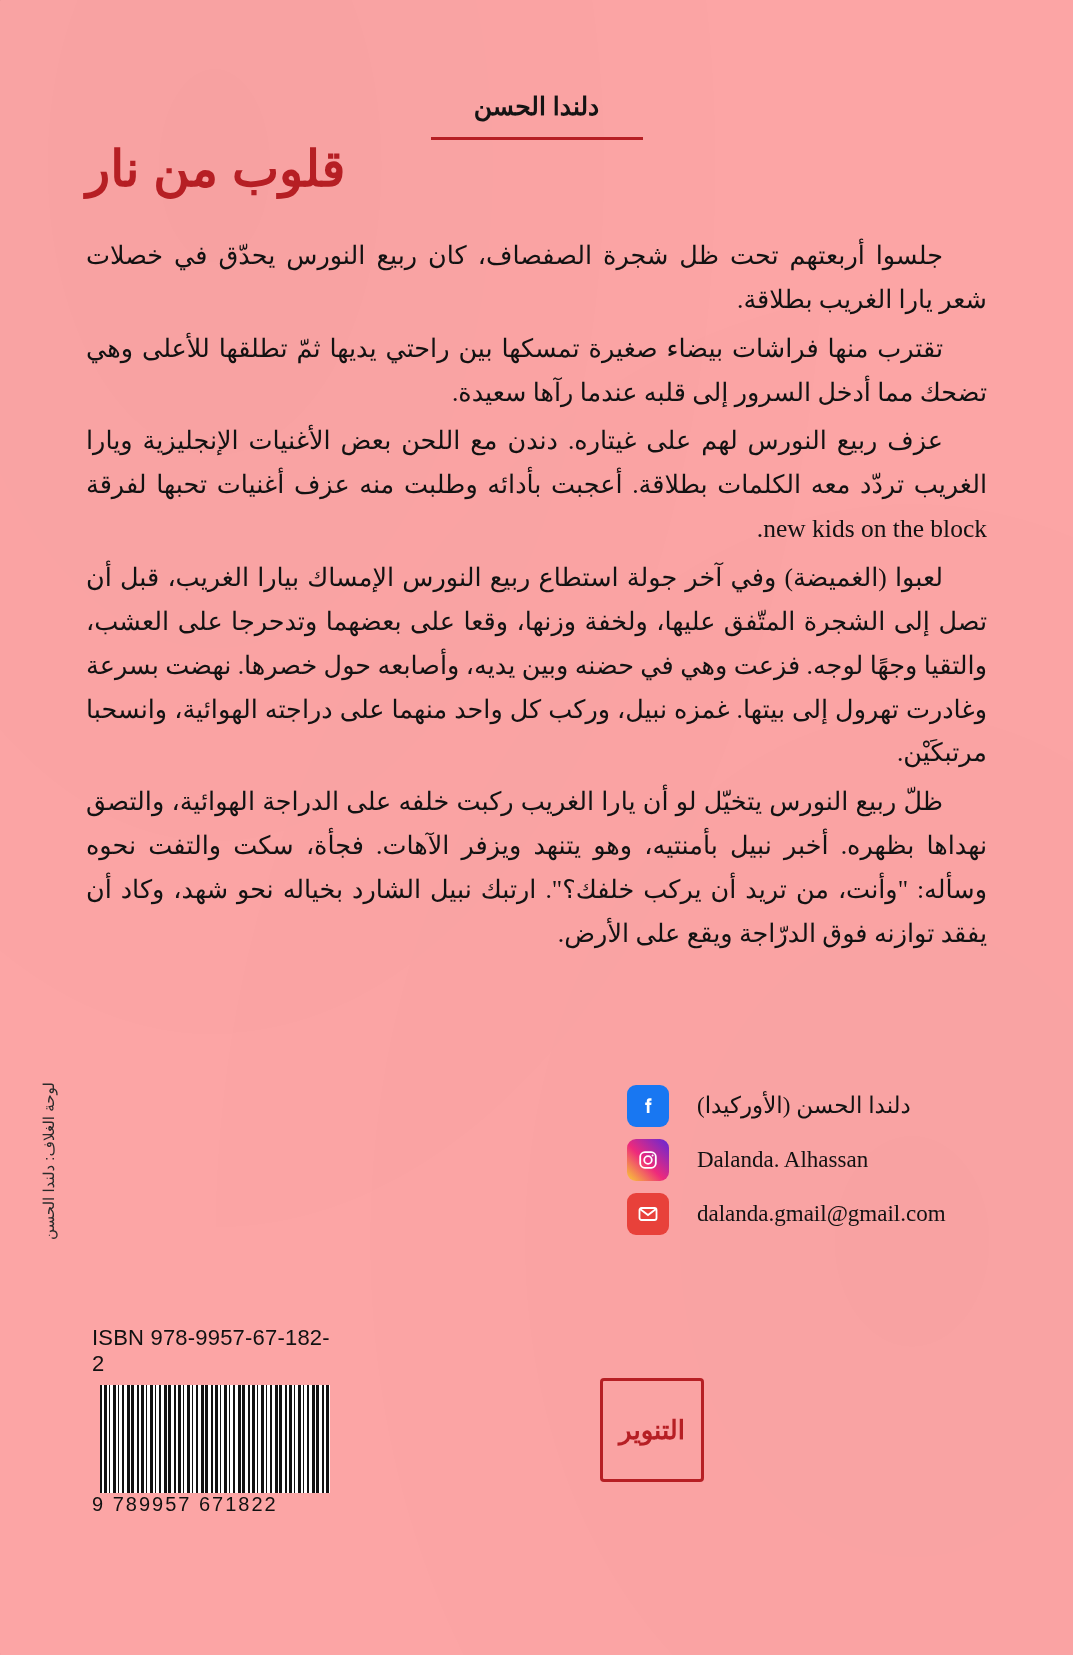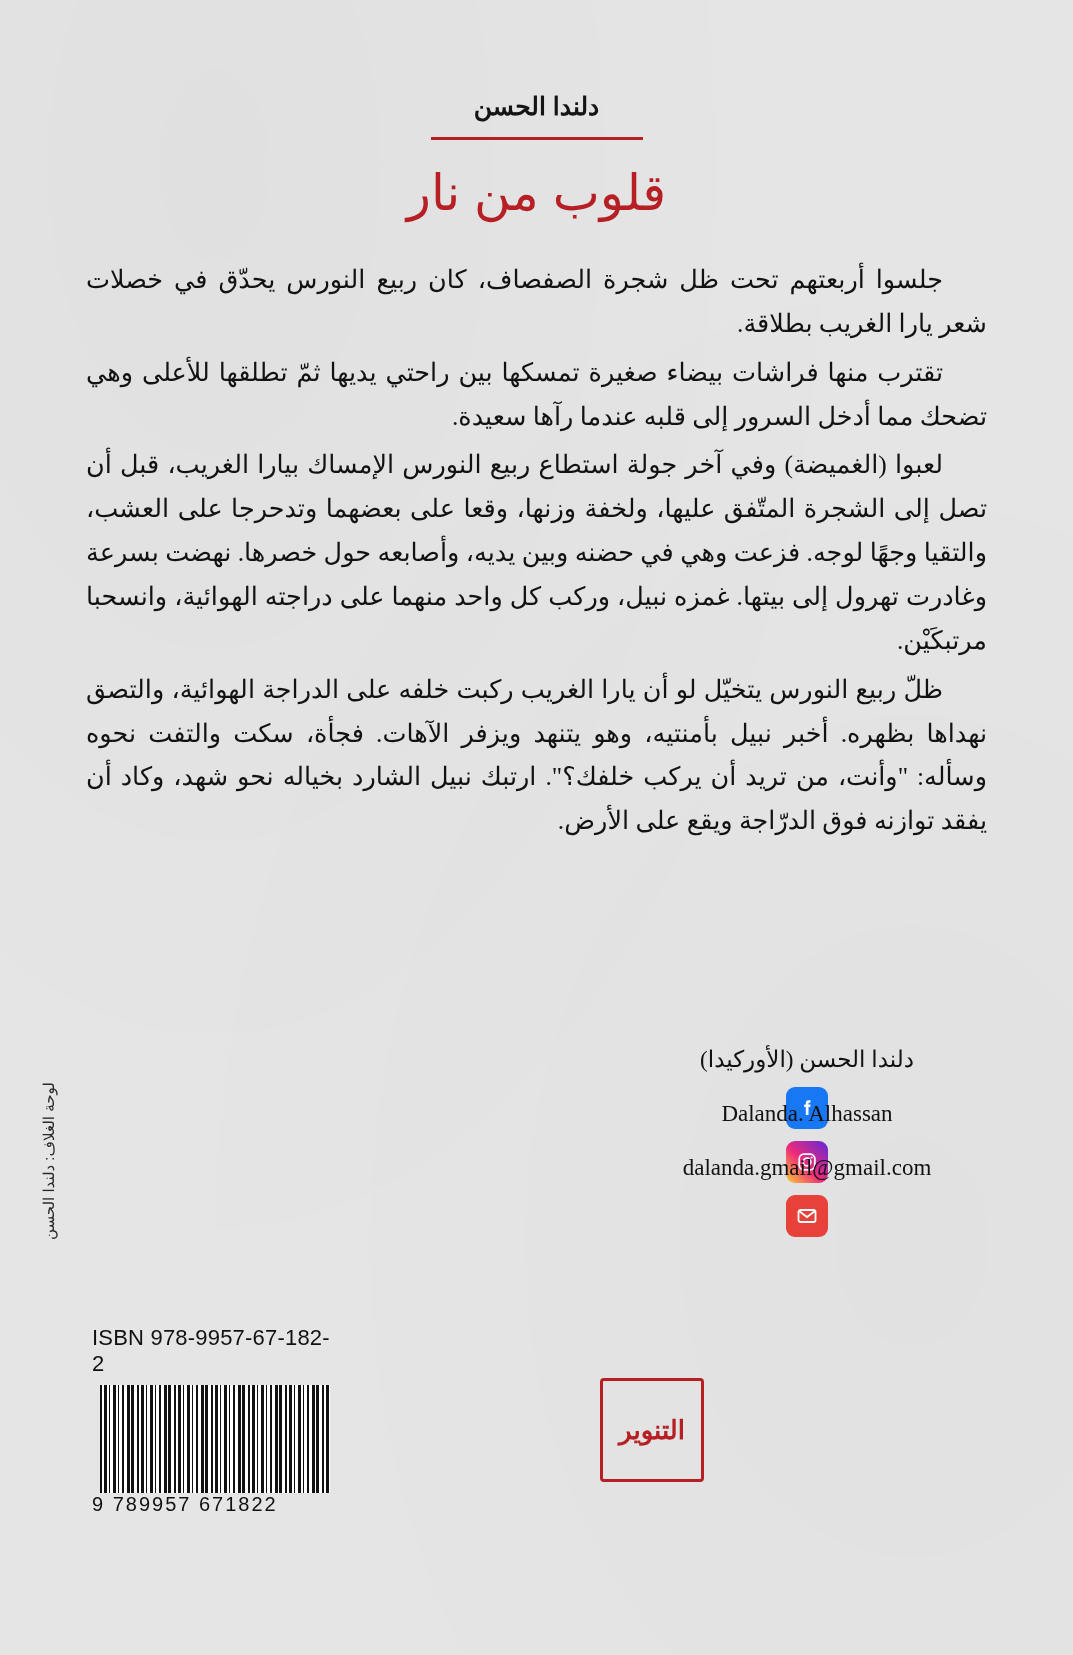--- a/index.html
+++ b/index.html
@@ -12,21 +12,21 @@
     height: 1655px;
     position: relative;
     font-family: "Liberation Serif", "DejaVu Serif", serif;
     color: #1b1b1b;
     overflow: hidden;
   }
 
   .page {
     position: absolute;
     inset: 0;
-    background: #e5e5e5;
+    background: #fca5a5;
   }
 
   
   .texture {
     position: absolute;
     inset: 0;
     pointer-events: none;
     background:
       linear-gradient(115deg, rgba(0,0,0,0.03) 0 1px, transparent 1px 60px),
       linear-gradient(75deg, rgba(0,0,0,0.02) 0 1px, transparent 1px 90px),
@@ -52,26 +52,25 @@
   }
 
   .rule {
     width: 212px;
     height: 3px;
     background: #b61f24;
     margin: 16px auto 0 auto;
   }
 
   .book-title {
-    text-align: center;
-    font-family: "Liberation Sans", sans-serif;
-    font-weight: normal;
+    text-align: left;
+    font-family: "Liberation Sans", sans-serif;
+    font-weight: bold;
     font-size: 50px;
     color: #b61f24;
-    margin-top: 24px;
     letter-spacing: 1px;
   }
 
   .body-text {
     margin-top: 36px;
     font-size: 25.5px;
     line-height: 1.72;
     text-align: justify;
     text-align-last: right;
     color: #121212;
@@ -85,24 +84,23 @@
   .social {
     position: absolute;
     right: 86px;
     top: 1082px;
     width: 360px;
   }
   .social-row {
     display: flex;
     align-items: center;
     justify-content: flex-end;
-    gap: 14px;
+    gap: 28px;
     height: 47px;
     margin-bottom: 7px;
-    flex-direction: column;
   }
   .social-label {
     font-size: 23px;
     color: #121212;
     white-space: nowrap;
   }
   .social-label.lat {
     direction: ltr;
     unicode-bidi: embed;
     font-family: "Liberation Serif", serif;
@@ -245,20 +243,21 @@
 
   <div class="content">
 
     <div class="author-top">دلندا الحسن</div>
     <div class="rule"></div>
     <div class="book-title">قلوب من نار</div>
 
     <div class="body-text">
       <p>جلسوا أربعتهم تحت ظل شجرة الصفصاف، كان ربيع النورس يحدّق في خصلات شعر يارا الغريب بطلاقة.</p>
       <p>تقترب منها فراشات بيضاء صغيرة تمسكها بين راحتي يديها ثمّ تطلقها للأعلى وهي تضحك مما أدخل السرور إلى قلبه عندما رآها سعيدة.</p>
+      <p>عزف ربيع النورس لهم على غيتاره. دندن مع اللحن بعض الأغنيات الإنجليزية ويارا الغريب تردّد معه الكلمات بطلاقة. أعجبت بأدائه وطلبت منه عزف أغنيات تحبها لفرقة new kids on the block.</p>
       <p>لعبوا (الغميضة) وفي آخر جولة استطاع ربيع النورس الإمساك بيارا الغريب، قبل أن تصل إلى الشجرة المتّفق عليها، ولخفة وزنها، وقعا على بعضهما وتدحرجا على العشب، والتقيا وجهًا لوجه. فزعت وهي في حضنه وبين يديه، وأصابعه حول خصرها. نهضت بسرعة وغادرت تهرول إلى بيتها. غمزه نبيل، وركب كل واحد منهما على دراجته الهوائية، وانسحبا مرتبكَيْن.</p>
       <p>ظلّ ربيع النورس يتخيّل لو أن يارا الغريب ركبت خلفه على الدراجة الهوائية، والتصق نهداها بظهره. أخبر نبيل بأمنتيه، وهو يتنهد ويزفر الآهات. فجأة، سكت والتفت نحوه وسأله: "وأنت، من تريد أن يركب خلفك؟". ارتبك نبيل الشارد بخياله نحو شهد، وكاد أن يفقد توازنه فوق الدرّاجة ويقع على الأرض.</p>
     </div>
   </div>
 
   <div class="social">
 
     <div class="social-row">
       <span class="social-label">دلندا الحسن (الأوركيدا)</span>
       <span class="ico fb">

